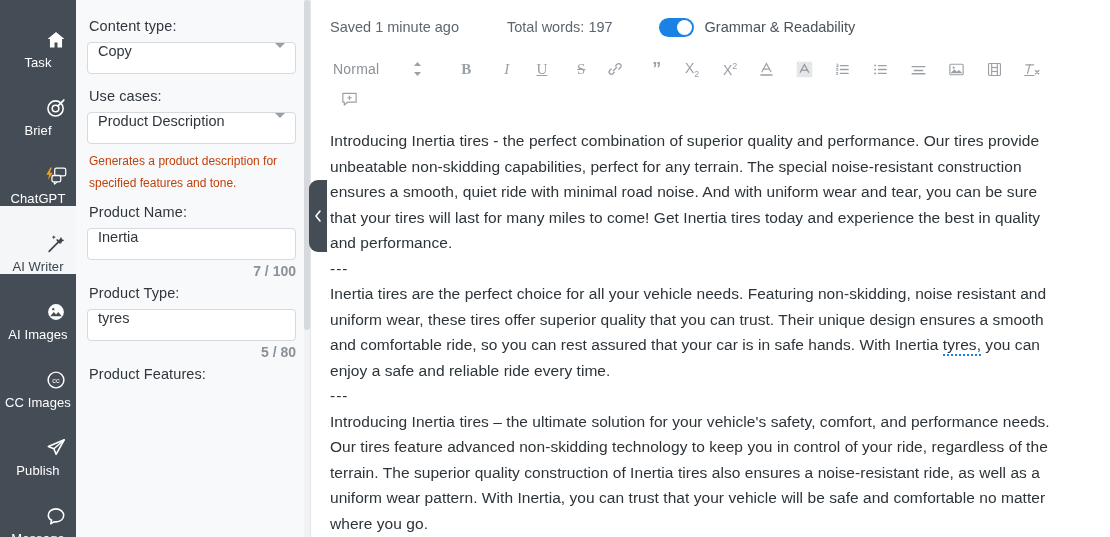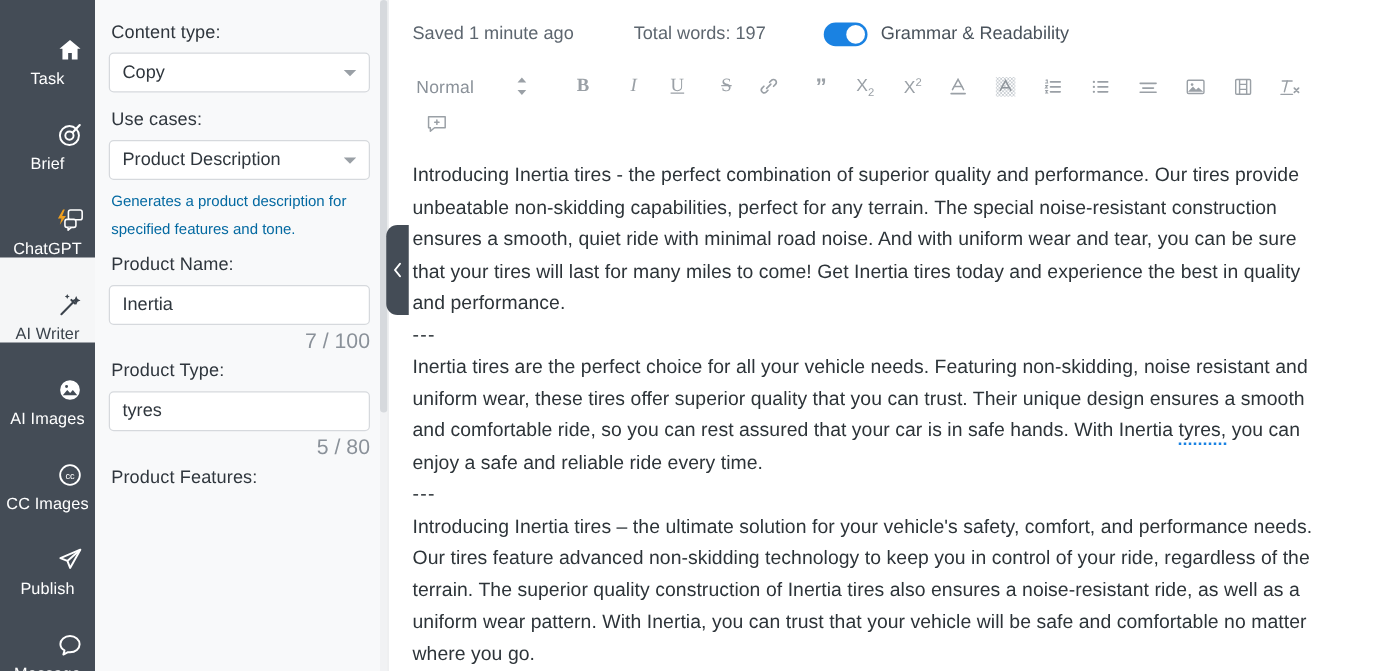--- a/index.html
+++ b/index.html
@@ -71,48 +71,48 @@
     margin: 0 0 8px 2px;
     letter-spacing: 0.1px;
   }
   .select-box, .text-input {
     width: 209px;
     height: 32px;
     background: #ffffff;
     border: 1px solid #d6d9dd;
     border-radius: 4px;
     display: flex;
-    align-items: center;
     padding: 0 10px;
     font-size: 14.5px;
     color: #2f363d;
     position: relative;
     cursor: pointer;
   }
   .select-box .sel-val { flex: 1; overflow: hidden; white-space: nowrap; }
   .caret {
     width: 0; height: 0;
     border-left: 5px solid transparent;
     border-right: 5px solid transparent;
     border-top: 5px solid #9aa0a6;
     margin-left: 6px;
   }
   .helper-text {
     font-size: 12px;
-    color: #0369a1;
+    color: #c2410c;
     line-height: 22px;
     margin: 6px 0 0 2px;
     width: 205px;
   }
   .counter {
-    font-size: 17px;
+    font-size: 14px;
     color: #8a9199;
     text-align: right;
     width: 209px;
     margin: 3px 0 6px 0;
+    font-weight: bold;
   }
   .spacer-14 { height: 14px; }
   .spacer-10 { height: 10px; }
   .textarea-box {
     width: 209px;
     height: 140px;
     background: #ffffff;
     border: 1px solid #d6d9dd;
     border-radius: 4px;
     padding: 9px 11px;

